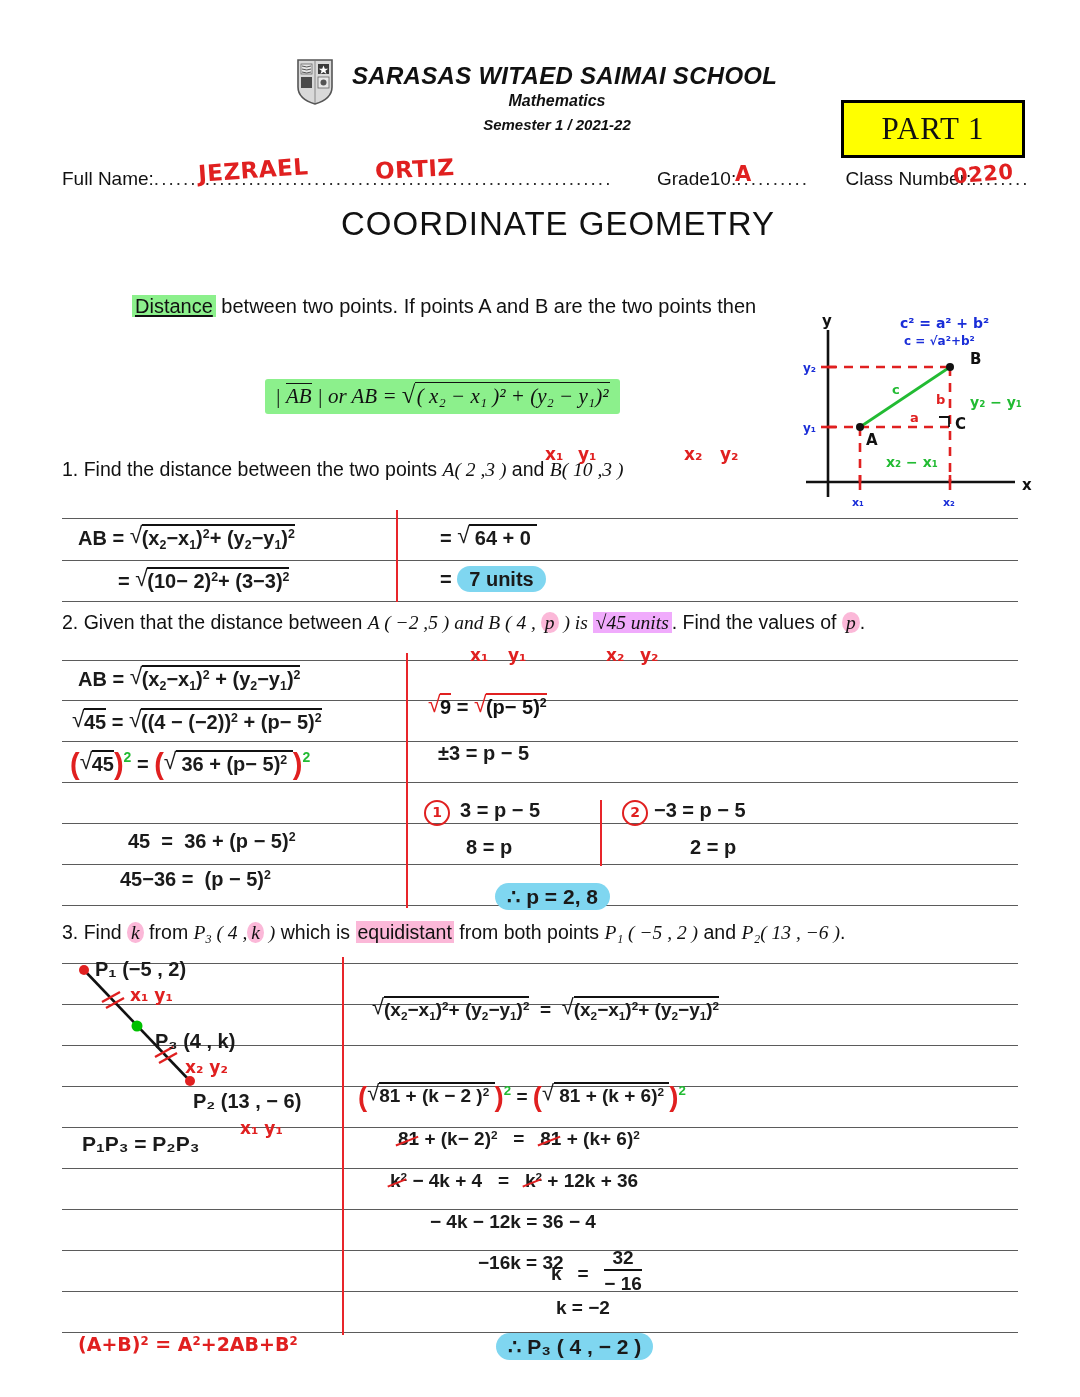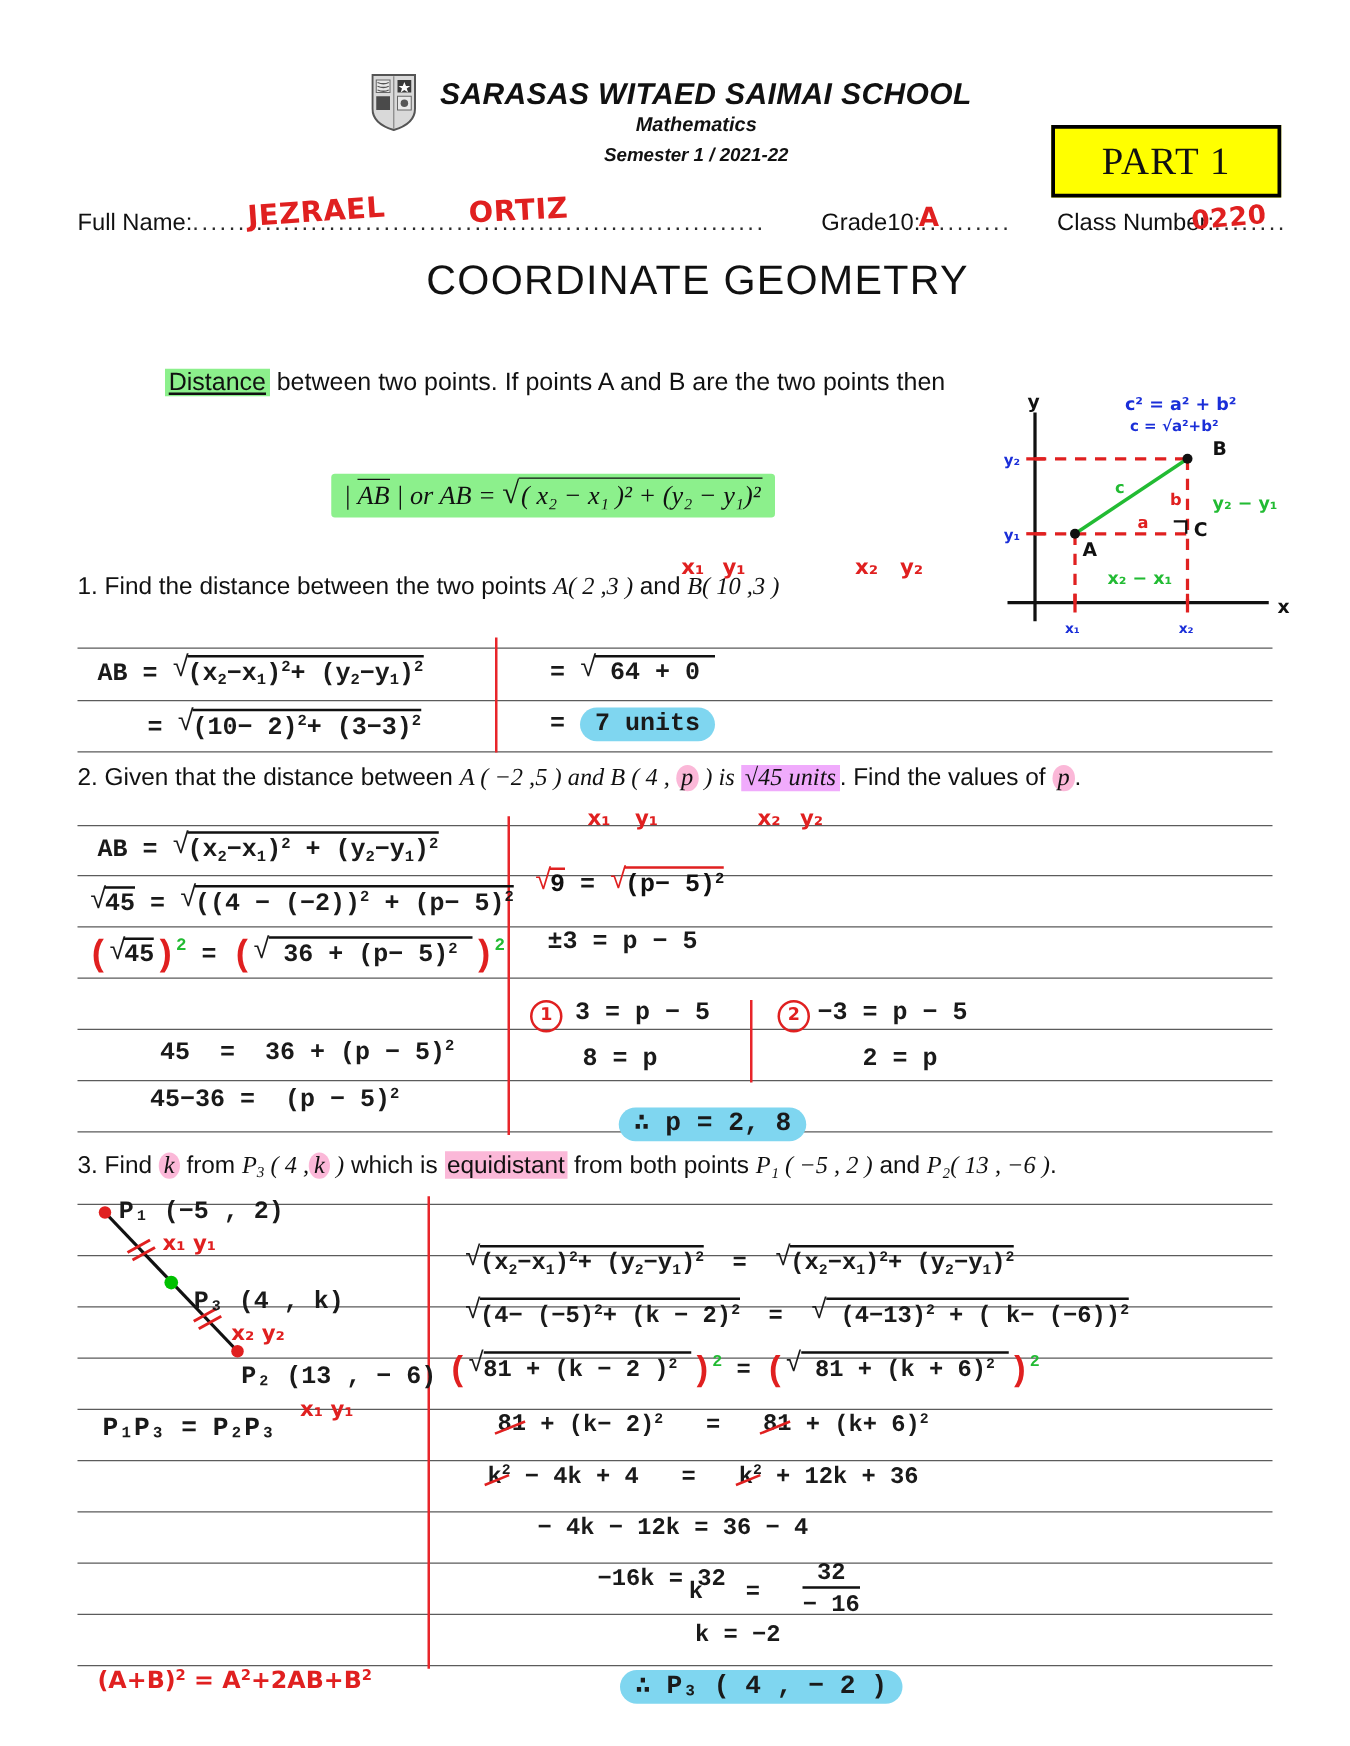--- a/index.html
+++ b/index.html
@@ -63,21 +63,21 @@
   .qtext{font-size:19.5px;}
   #q1{left:62px;top:458px;}
   #q2{left:62px;top:611px;}
   #q3{left:62px;top:921px;}
   .mi{font-family:"Liberation Serif",serif;font-style:italic;}
   .hl-pink{background:#fbb8d8;border-radius:50%;padding:0 4px;}
   .hl-yellow{background:#f0abfc;padding:0 3px;}
   .hl-pink-rect{background:#fbb8d8;padding:0 2px;}
 
   
-  .hw{position:absolute;font-family:Liberation Mono, monospace;font-weight:600;
+  .hw{position:absolute;font-family:Liberation Sans, sans-serif;font-weight:600;
       color:#1a1a1a;white-space:nowrap;}
   .hwr{position:absolute;font-family:"DejaVu Sans",sans-serif;font-weight:700;
        color:#e02020;white-space:nowrap;}
   .sq{display:inline-block;position:relative;padding-left:12px;}
   .sq::before{content:"√";position:absolute;left:0;top:-2px;font-size:1.15em;font-weight:400;}
   .sq>span{border-top:2.2px solid #111;display:inline-block;padding-top:1px;}
   .sqr>span{border-top:2.2px solid #e02020;}
   .hl-cyan{background:#7fd6f0;border-radius:14px;padding:2px 12px;}
 
   .strike{position:relative;}
@@ -273,24 +273,20 @@
   <div class="hw" style="left:155px;top:1030px;font-size:20px">P₃ (4 , k)</div>
   <div class="hwr" style="left:185px;top:1057px;font-size:17px">x₂  y₂</div>
   <div class="hw" style="left:193px;top:1090px;font-size:20px">P₂ (13 , − 6)</div>
   <div class="hwr" style="left:240px;top:1118px;font-size:17px">x₁    y₁</div>
   <div class="hw" style="left:82px;top:1132px;font-size:21px">P₁P₃ = P₂P₃</div>
 
   <div class="hw" style="left:372px;top:996px;font-size:19px">
     <span class="sq"><span>(x<span class="sub">2</span>−x<span class="sub">1</span>)<span class="sup">2</span>+ (y<span class="sub">2</span>−y<span class="sub">1</span>)<span class="sup">2</span></span></span>
     &nbsp;=&nbsp; <span class="sq"><span>(x<span class="sub">2</span>−x<span class="sub">1</span>)<span class="sup">2</span>+ (y<span class="sub">2</span>−y<span class="sub">1</span>)<span class="sup">2</span></span></span>
   </div>
-  <div class="hw" style="left:372px;top:1038px;font-size:19px">
-    <span class="sq"><span>(4− (−5)<span class="sup">2</span>+ (k − 2)<span class="sup">2</span></span></span>
-    &nbsp;=&nbsp; <span class="sq"><span>&nbsp;(4−13)<span class="sup">2</span> + ( k− (−6))<span class="sup">2</span></span></span>
-  </div>
   <div class="hw" style="left:358px;top:1081px;font-size:19px">
     <span style="color:#e02020;font-size:1.45em;vertical-align:-.12em">(</span><span class="sq"><span>81 + (k − 2 )<span class="sup">2</span>&nbsp;</span></span><span style="color:#e02020;font-size:1.45em;vertical-align:-.12em">)</span><span class="gtick" style="font-size:.7em;vertical-align:.6em">2</span>
     = <span style="color:#e02020;font-size:1.45em;vertical-align:-.12em">(</span><span class="sq"><span>&nbsp;81 + (k + 6)<span class="sup">2</span>&nbsp;</span></span><span style="color:#e02020;font-size:1.45em;vertical-align:-.12em">)</span><span class="gtick" style="font-size:.7em;vertical-align:.6em">2</span>
   </div>
   <div class="hw" style="left:398px;top:1128px;font-size:19px">
     <span class="strike">81</span> + (k− 2)<span class="sup">2</span> &nbsp;&nbsp;=&nbsp;&nbsp; <span class="strike">81</span> + (k+ 6)<span class="sup">2</span>
   </div>
   <div class="hw" style="left:390px;top:1170px;font-size:19px">
     <span class="strike">k<span class="sup">2</span></span> − 4k + 4 &nbsp;&nbsp;=&nbsp;&nbsp; <span class="strike">k<span class="sup">2</span></span> + 12k + 36
   </div>

